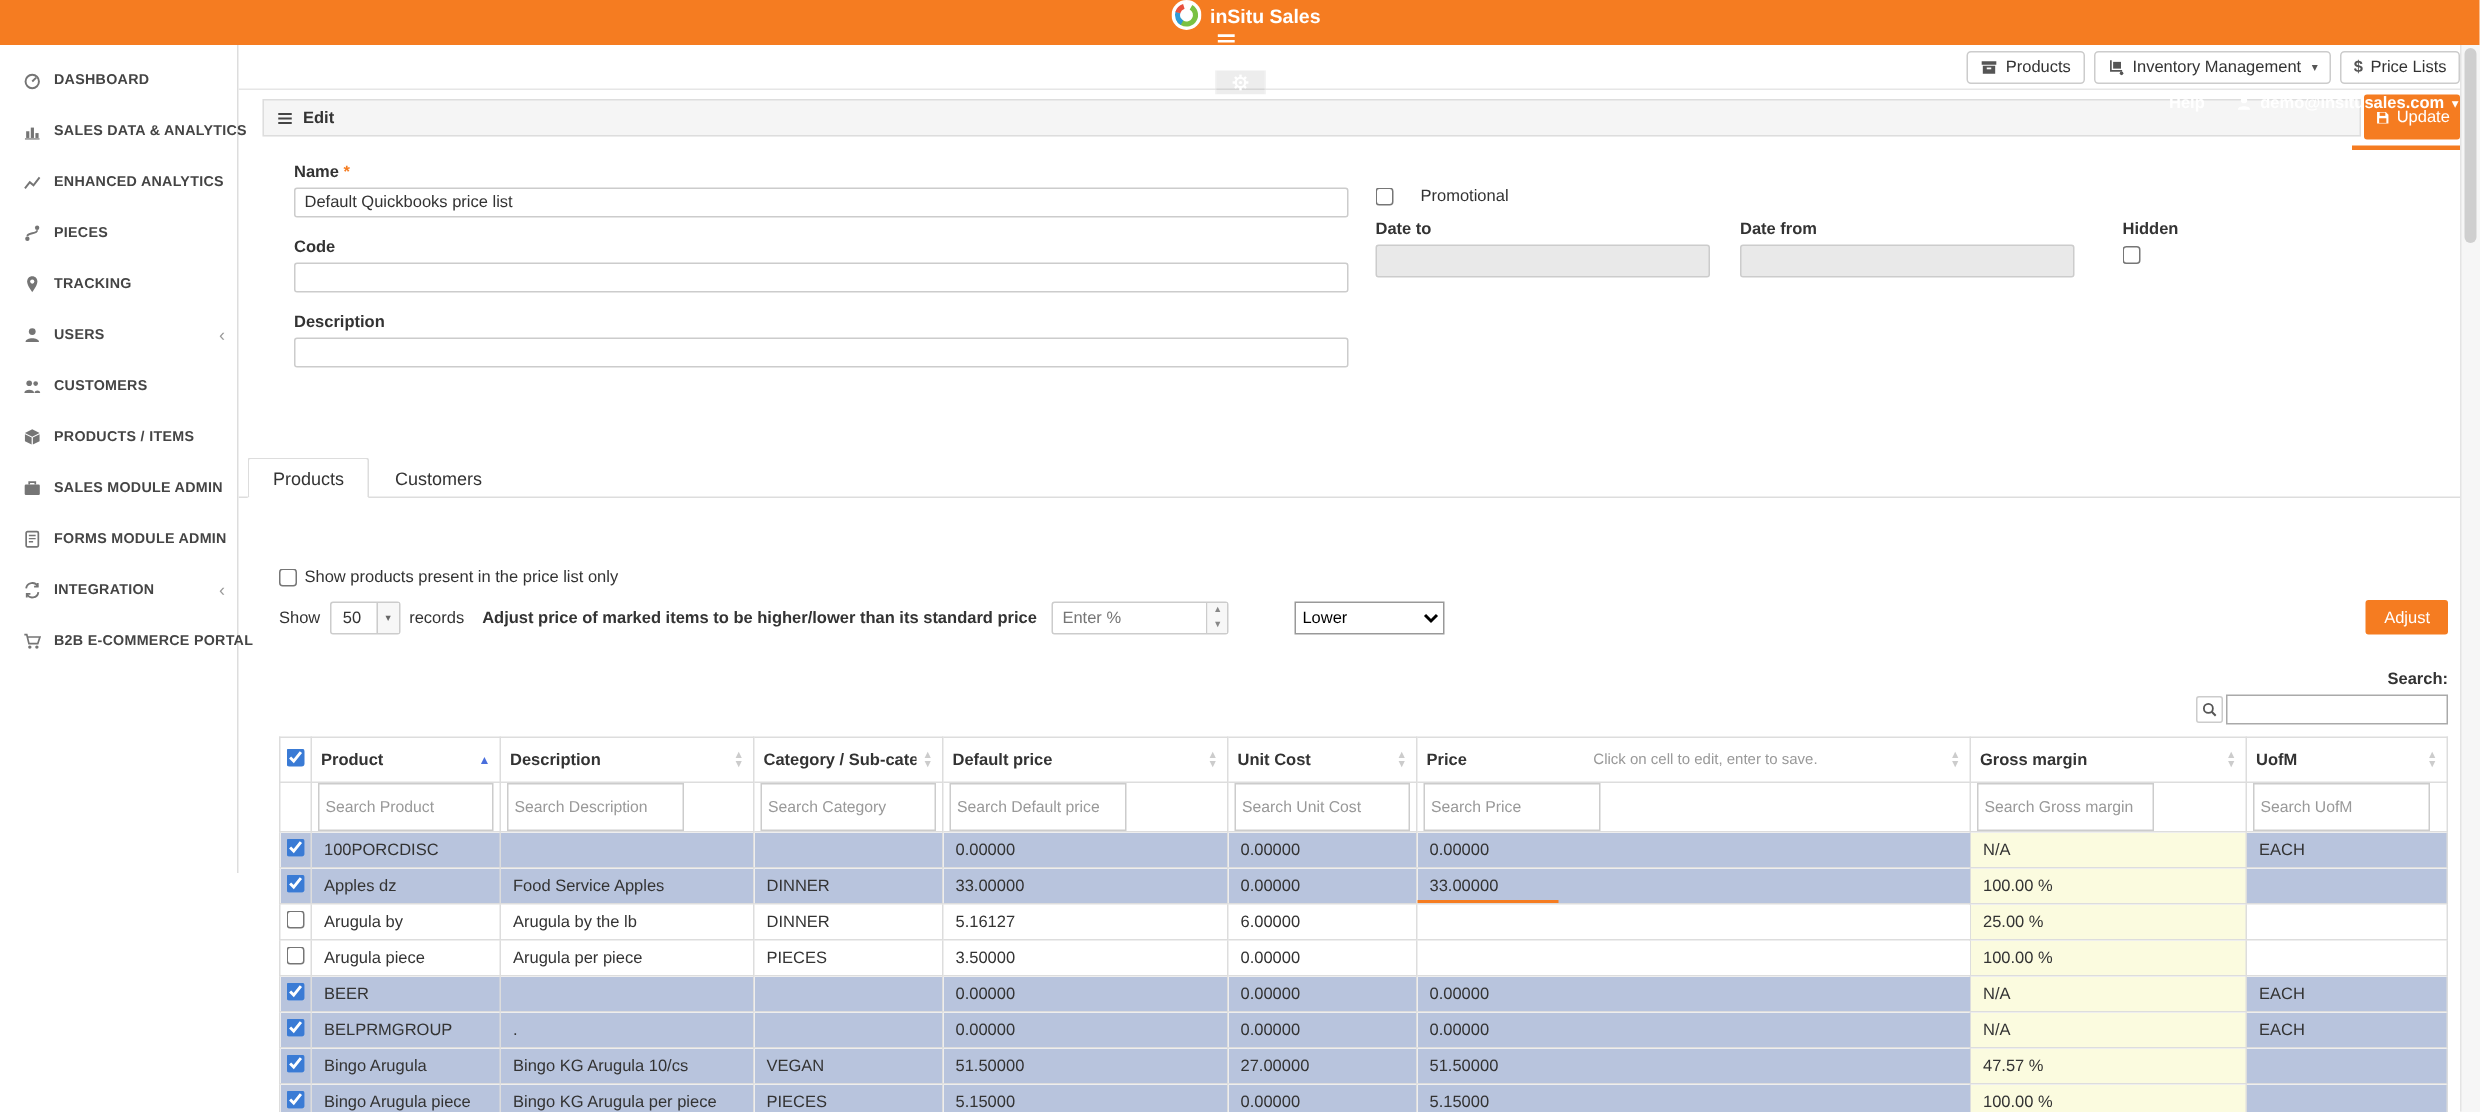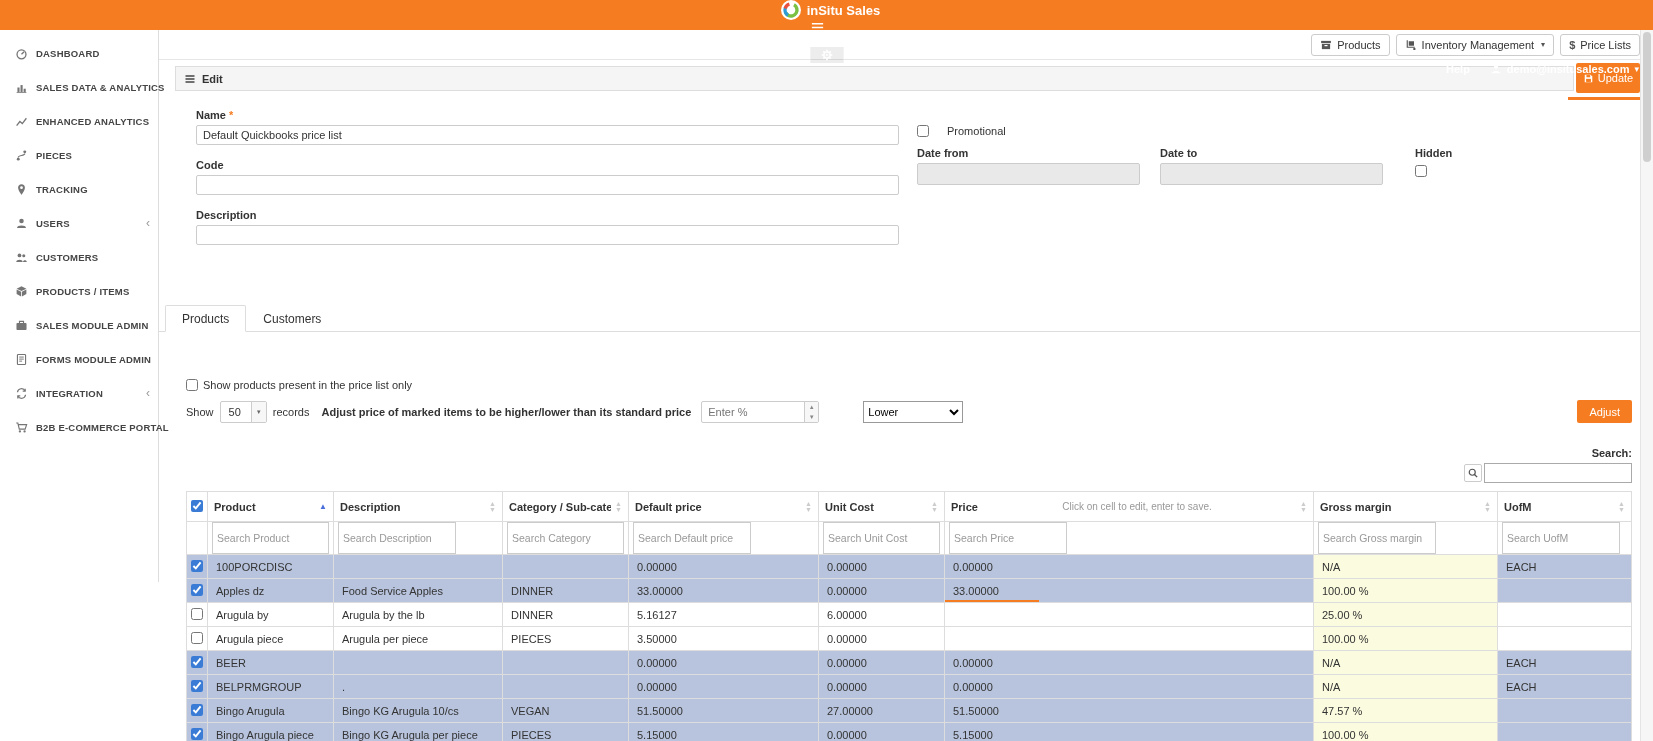--- a/index.html
+++ b/index.html
@@ -366,25 +366,25 @@
         <input class="tinput" type="text" value="" style="">
       </div>
     </div>
     <div class="form-right">
       <div class="promo-row">
         <input type="checkbox" style="">
         <span>Promotional</span>
       </div>
       <div class="date-row">
         <div class="date-block">
-          <label class="flabel">Date from</label>
+          <label class="flabel">Date to</label>
           <input class="dinput" type="text" disabled="" style="">
         </div>
         <div class="date-block">
-          <label class="flabel">Date to</label>
+          <label class="flabel">Date from</label>
           <input class="dinput" type="text" disabled="" style="">
         </div>
         <div class="hidden-block">
           <label class="flabel">Hidden</label>
           <input type="checkbox" style="">
         </div>
       </div>
     </div>
   </div>
 

